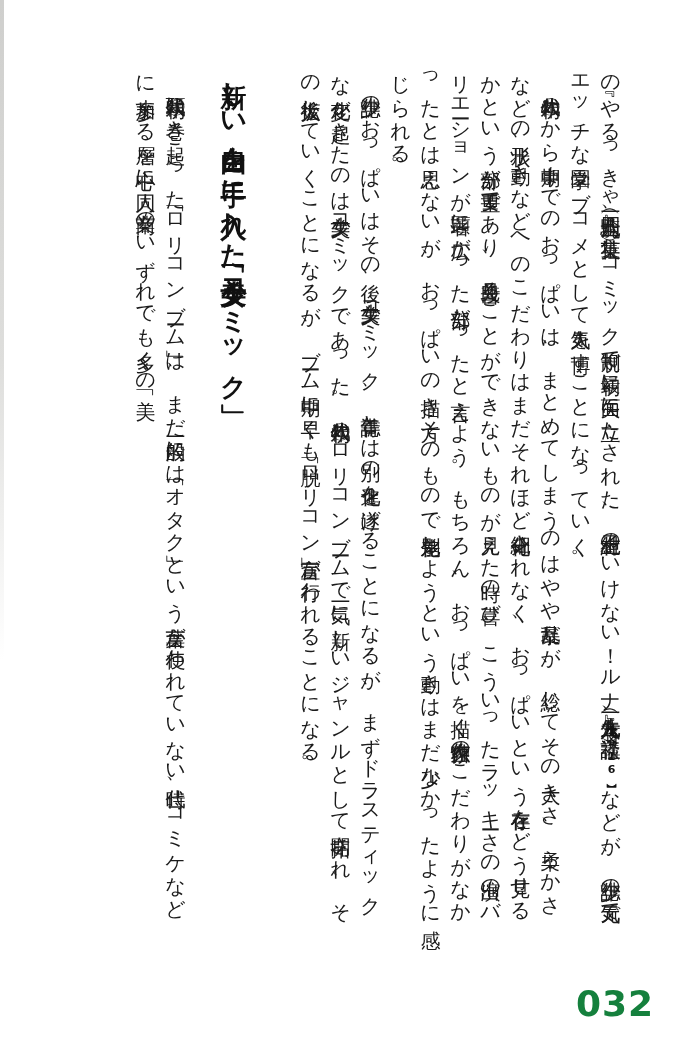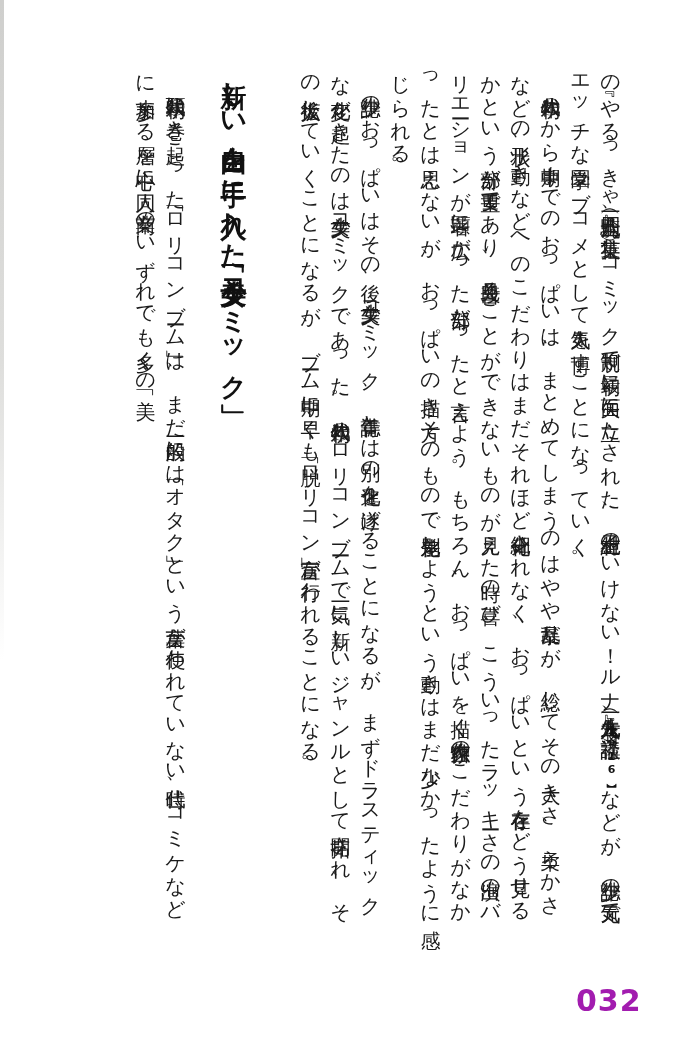--- a/index.html
+++ b/index.html
@@ -67,24 +67,24 @@
     letter-spacing: 0;
     text-orientation: upright;
     color: #111111;
   }
   .pagenum {
     position: absolute;
     left: 576px;
     top: 986px;
     font-family: "DejaVu Sans", "Liberation Sans", sans-serif;
     font-weight: 700;
-    font-size: 30px;
+    font-size: 36px;
     line-height: 1;
     letter-spacing: 1px;
-    color: #a21caf;
+    color: #15803d;
   }
 </style>
 </head>
 <body>
 
 <div class="page">
 
   <div class="edge-shadow"></div>
 
   <div class="vtext">

